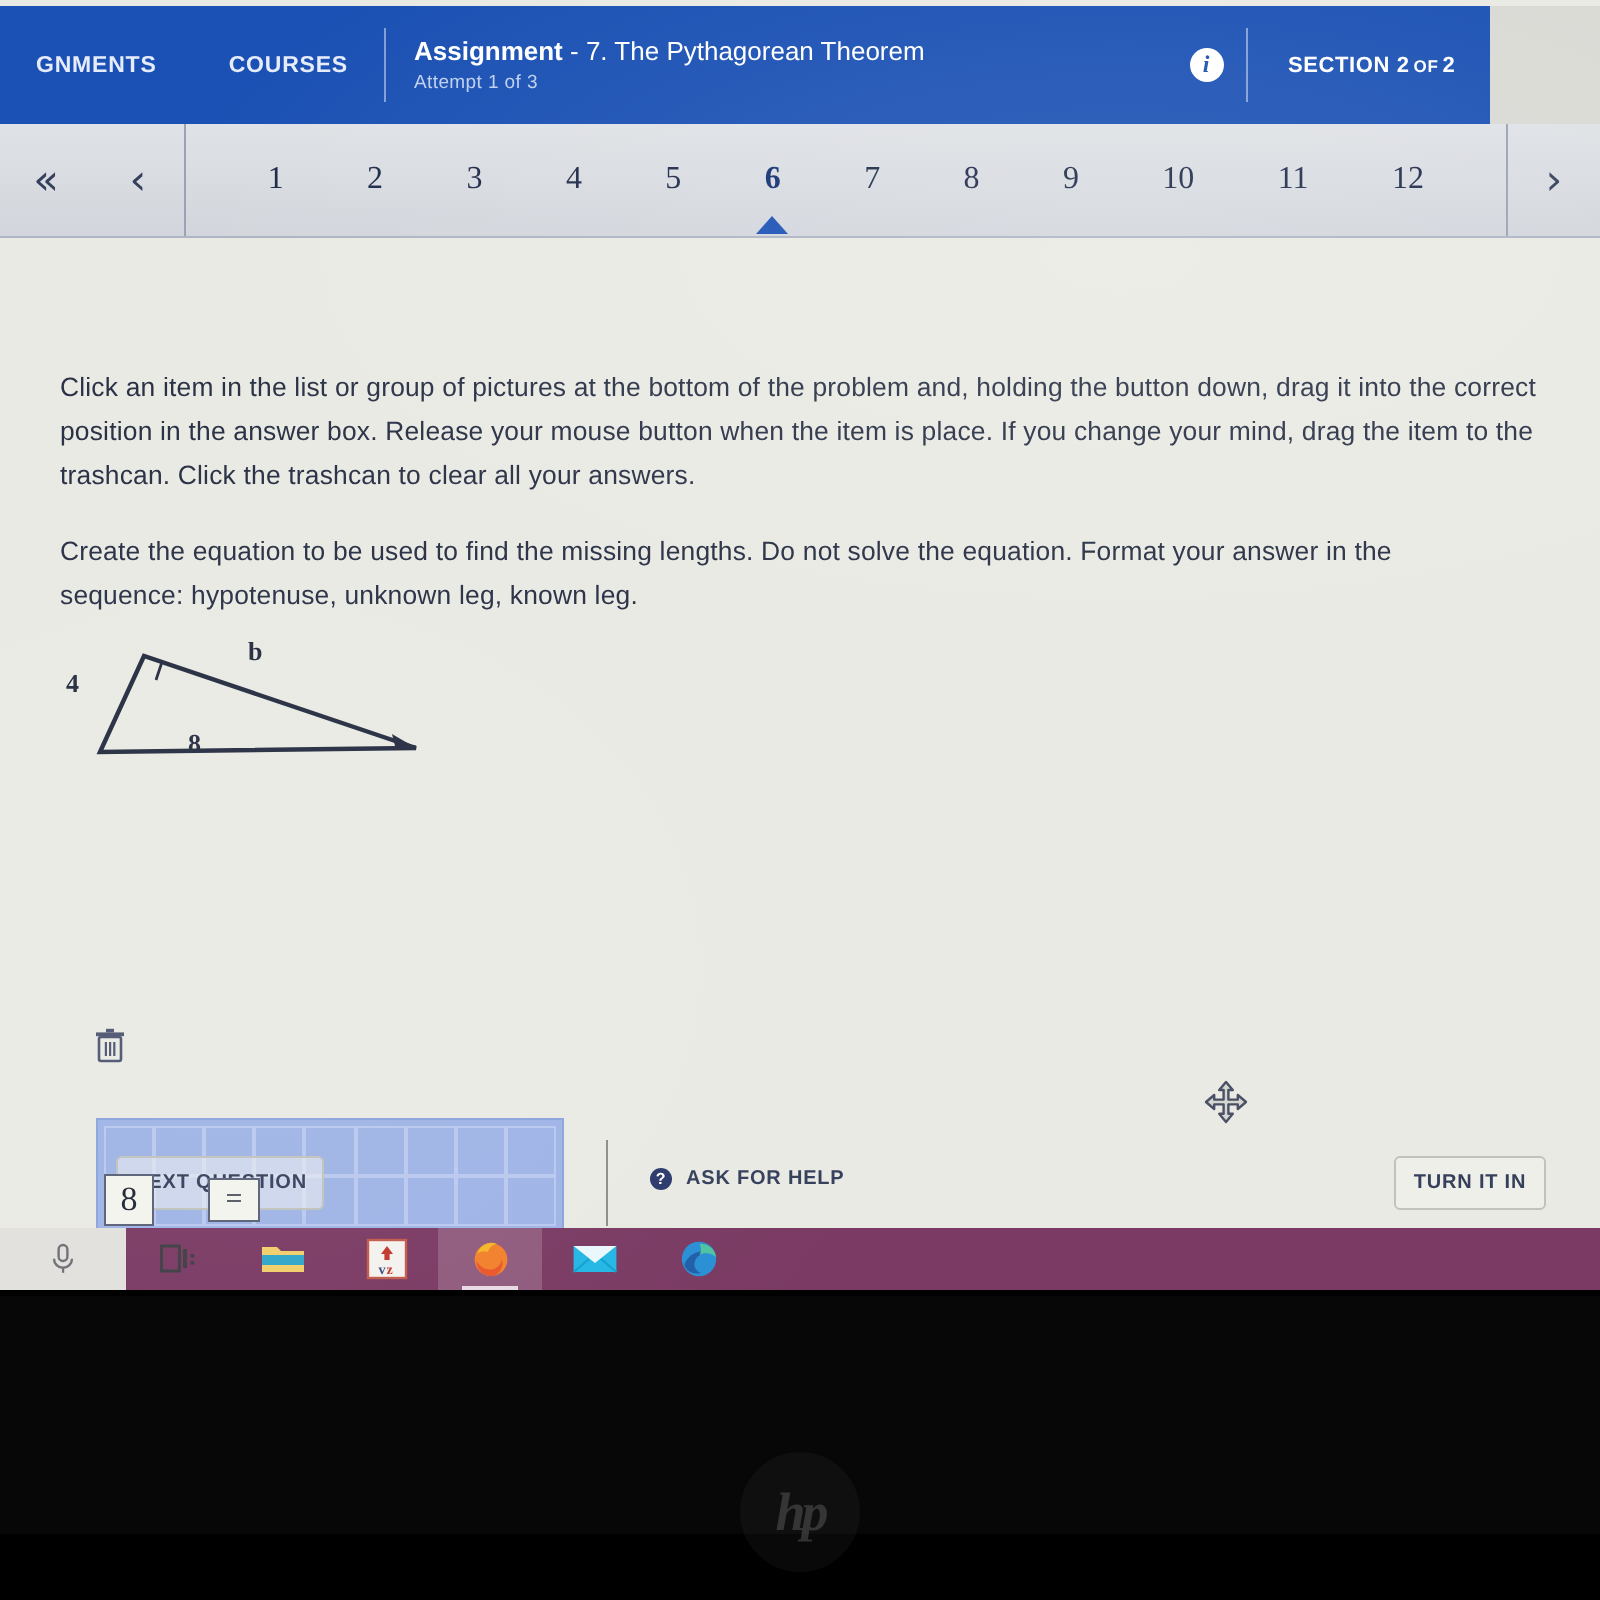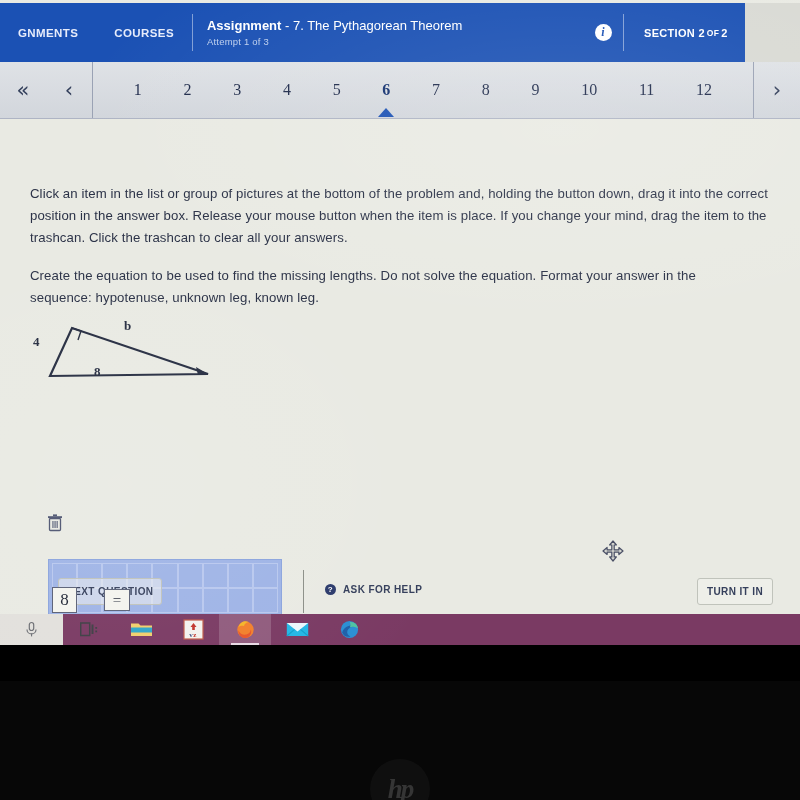--- a/index.html
+++ b/index.html
@@ -282,21 +282,21 @@
   }
   .tb-item.active { background: rgba(255,255,255,0.17); }
   .tb-item.active::after {
     content: "";
     position: absolute; bottom: 0; left: 12px; right: 12px;
     height: 2px; background: #e8d9e4;
   }
 
   
   .bezel {
-    position: absolute; left: 0; top: 681px;
+    position: absolute; left: 0; top: 648px;
     width: 800px; height: 119px;
     background: #070707;
   }
   .hp {
     position: absolute; left: 50%; top: 78px;
     transform: translateX(-50%);
     width: 60px; height: 60px;
     border-radius: 50%;
     background: rgba(255,255,255,0.035);
     display: flex; align-items: center; justify-content: center;

